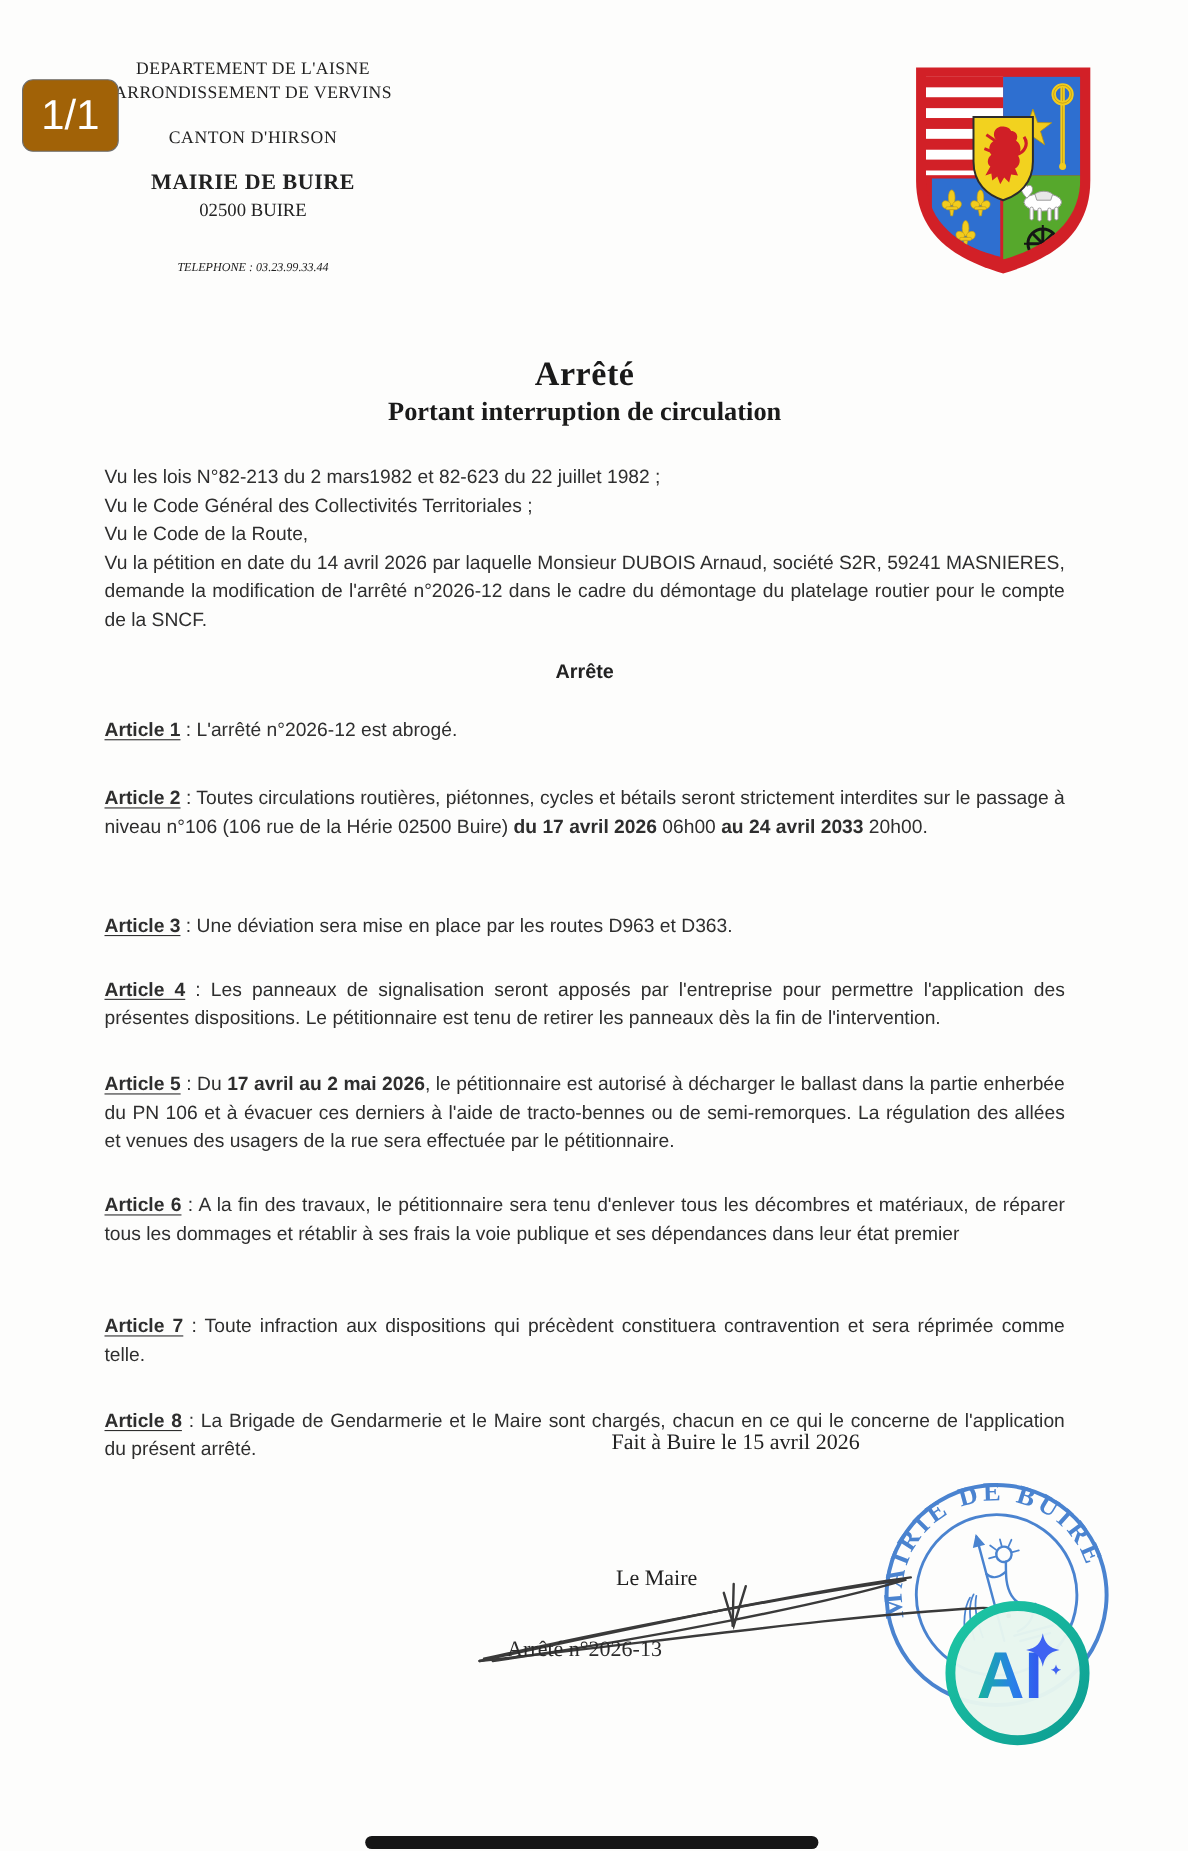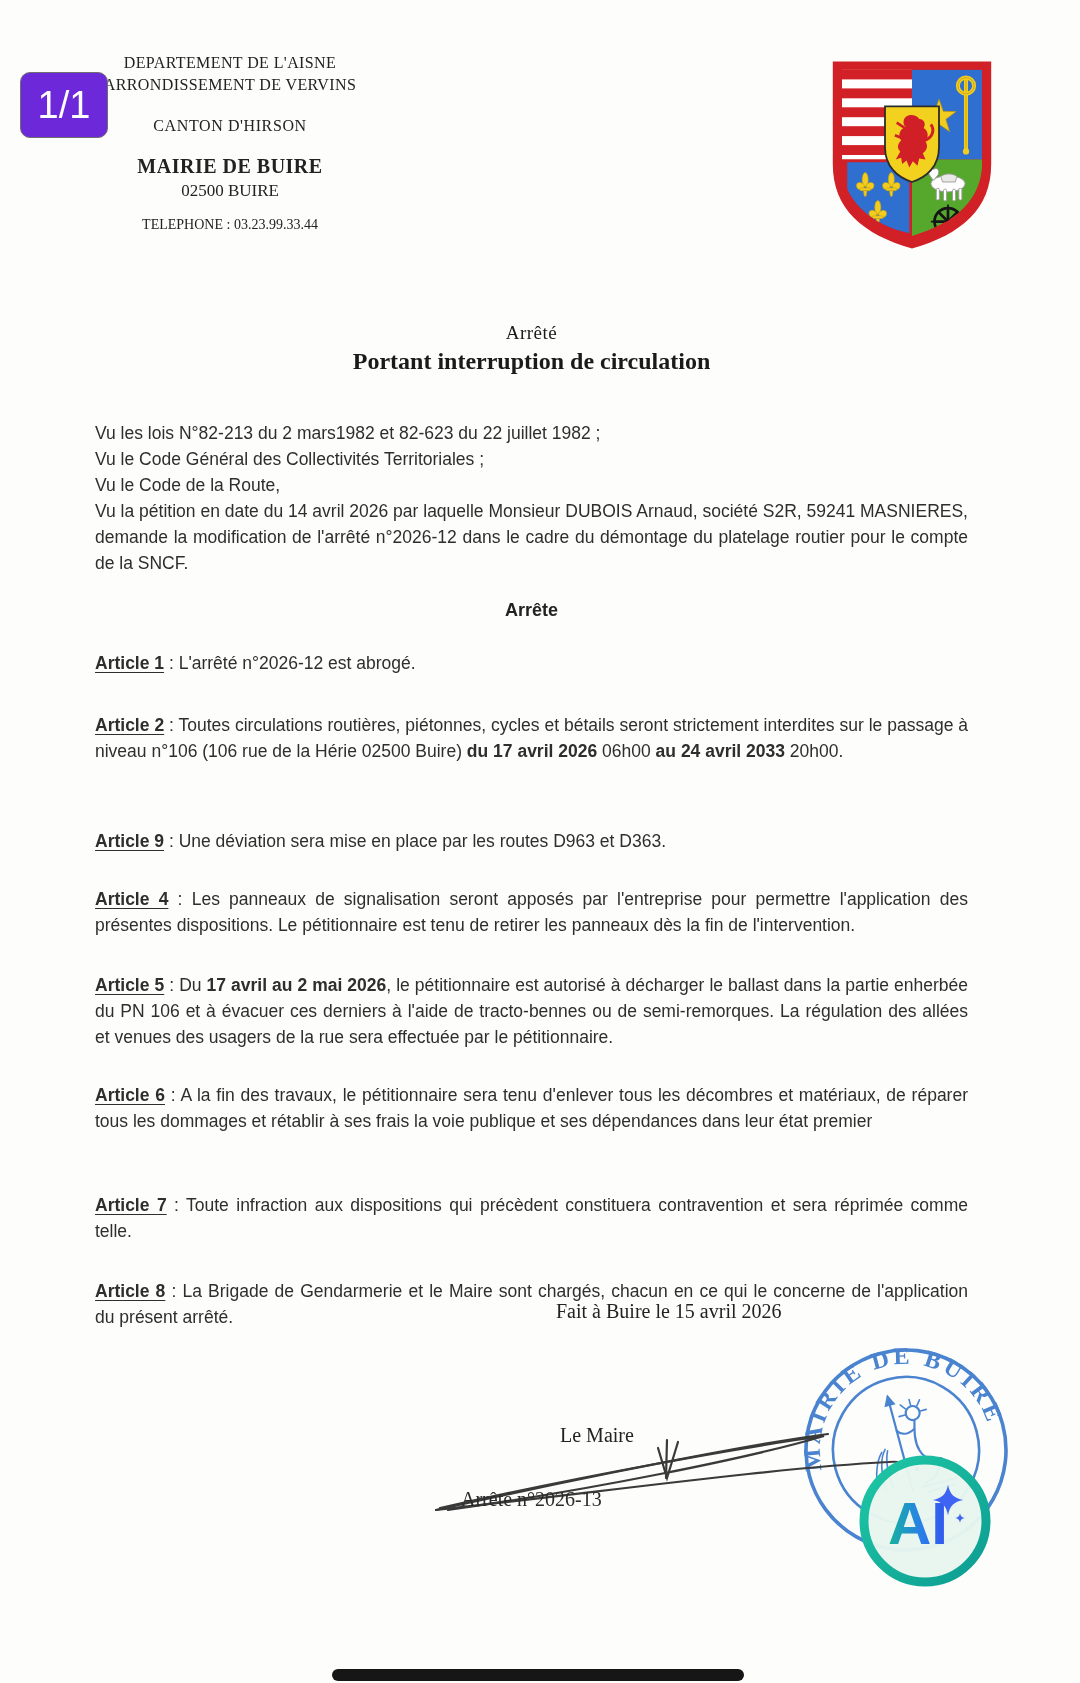--- a/index.html
+++ b/index.html
@@ -4,39 +4,39 @@
 <style>
   html,body{margin:0;padding:0;background:#e9e9e9;}
   .page{
     position:relative;width:1080px;height:1683px;margin:0 auto;
     background:#fdfdfc;overflow:hidden;
     font-family:"Liberation Sans","DejaVu Sans",sans-serif;color:#2e2e2e;
   }
   .abs{position:absolute;}
   
   .page-indicator{
-    left:20px;top:72px;width:86px;height:64px;background:#6d28d9;
+    left:20px;top:72px;width:86px;height:64px;background:#a16207;
     border:1px solid #6e6e6e;border-radius:10px;color:#fff;
     display:flex;align-items:center;justify-content:center;
     font-size:38px;font-weight:400;z-index:30;
   }
   .home-bar{left:332px;top:1669px;width:412px;height:12px;background:#161616;border-radius:6px;z-index:30;}
   
   .letterhead{left:58px;top:52px;width:344px;text-align:center;
     font-family:"Liberation Serif","DejaVu Serif",serif;color:#222;}
   .lh-line{font-size:16px;line-height:22px;letter-spacing:.4px;}
   .lh-canton{margin-top:21px;font-size:16px;letter-spacing:.6px;}
   .lh-mairie{margin-top:20px;font-size:20px;font-weight:bold;letter-spacing:.5px;}
   .lh-postal{font-size:17px;margin-top:3px;}
-  .lh-phone{margin-top:16px;font-size:14px;}
+  .lh-phone{margin-top:36px;font-size:11px;font-style:italic;}
   .coat{left:822px;top:55px;width:180px;height:200px;}
   
   .doc-title{left:95px;top:322px;width:873px;text-align:center;
     font-family:"Liberation Serif","DejaVu Serif",serif;color:#1a1a1a;}
-  .doc-title .t1{font-size:19px;font-weight:normal;letter-spacing:.5px;}
+  .doc-title .t1{font-size:31px;font-weight:bold;letter-spacing:.5px;}
   .doc-title .t2{font-size:24px;font-weight:bold;margin-top:4px;}
   
   .preamble{left:95px;top:420px;width:873px;}
   .preamble p{margin:0;font-size:17.5px;line-height:26px;text-align:justify;}
   .arrete-heading{left:95px;top:600px;width:873px;text-align:center;
     font-size:18px;font-weight:bold;color:#222;}
   .article{left:95px;width:873px;margin:0;font-size:17.5px;line-height:26px;text-align:justify;}
   .art-label{font-weight:bold;text-decoration:underline;text-underline-offset:3px;}
   
   .closing-date{left:556px;top:1300px;font-family:"Liberation Serif","DejaVu Serif",serif;font-size:20px;color:#222;}
@@ -221,19 +221,19 @@
     <g fill="#3f63f2">
       <path transform="translate(92,48) scale(0.95)" d="M0,-16 C2,-6 6,-2 16,0 C6,2 2,6 0,16 C-2,6 -6,2 -16,0 C-6,-2 -2,-6 0,-16 Z"></path>
       <path transform="translate(104,66) scale(0.3)" d="M0,-16 C2,-6 6,-2 16,0 C6,2 2,6 0,16 C-2,6 -6,2 -16,0 C-6,-2 -2,-6 0,-16 Z"></path>
     </g>
   </svg>
 
   <div class="abs home-bar"></div>
 
 <p class="abs article" style="top: 650px;"><span class="art-label">Article 1</span> : <span>L'arrêté n°2026-12 est abrogé.</span></p>
     <p class="abs article" style="top: 712px;"><span class="art-label">Article 2</span> : <span>Toutes circulations routières, piétonnes, cycles et bétails seront strictement interdites sur le passage à niveau n°106 (106 rue de la Hérie 02500 Buire) </span><b>du 17 avril 2026</b><span> 06h00 </span><b>au 24 avril 2033</b><span> 20h00.</span></p>
-    <p class="abs article" style="top: 828px;"><span class="art-label">Article 9</span> : <span>Une déviation sera mise en place par les routes D963 et D363.</span></p>
+    <p class="abs article" style="top: 828px;"><span class="art-label">Article 3</span> : <span>Une déviation sera mise en place par les routes D963 et D363.</span></p>
     <p class="abs article" style="top: 886px;"><span class="art-label">Article 4</span> : <span>Les panneaux de signalisation seront apposés par l'entreprise pour permettre l'application des présentes dispositions. Le pétitionnaire est tenu de retirer les panneaux dès la fin de l'intervention.</span></p>
     <p class="abs article" style="top: 972px;"><span class="art-label">Article 5</span> : <span>Du </span><b>17 avril au 2 mai 2026</b><span>, le pétitionnaire est autorisé à décharger le ballast dans la partie enherbée du PN 106 et à évacuer ces derniers à l'aide de tracto-bennes ou de semi-remorques. La régulation des allées et venues des usagers de la rue sera effectuée par le pétitionnaire.</span></p>
     <p class="abs article" style="top: 1082px;"><span class="art-label">Article 6</span> : <span>A la fin des travaux, le pétitionnaire sera tenu d'enlever tous les décombres et matériaux, de réparer tous les dommages et rétablir à ses frais la voie publique et ses dépendances dans leur état premier</span></p>
     <p class="abs article" style="top: 1192px;"><span class="art-label">Article 7</span> : <span>Toute infraction aux dispositions qui précèdent constituera contravention et sera réprimée comme telle.</span></p>
     <p class="abs article" style="top: 1278px;"><span class="art-label">Article 8</span> : <span>La Brigade de Gendarmerie et le Maire sont chargés, chacun en ce qui le concerne de l'application du présent arrêté.</span></p>
   </div>
 
 </body></html>

